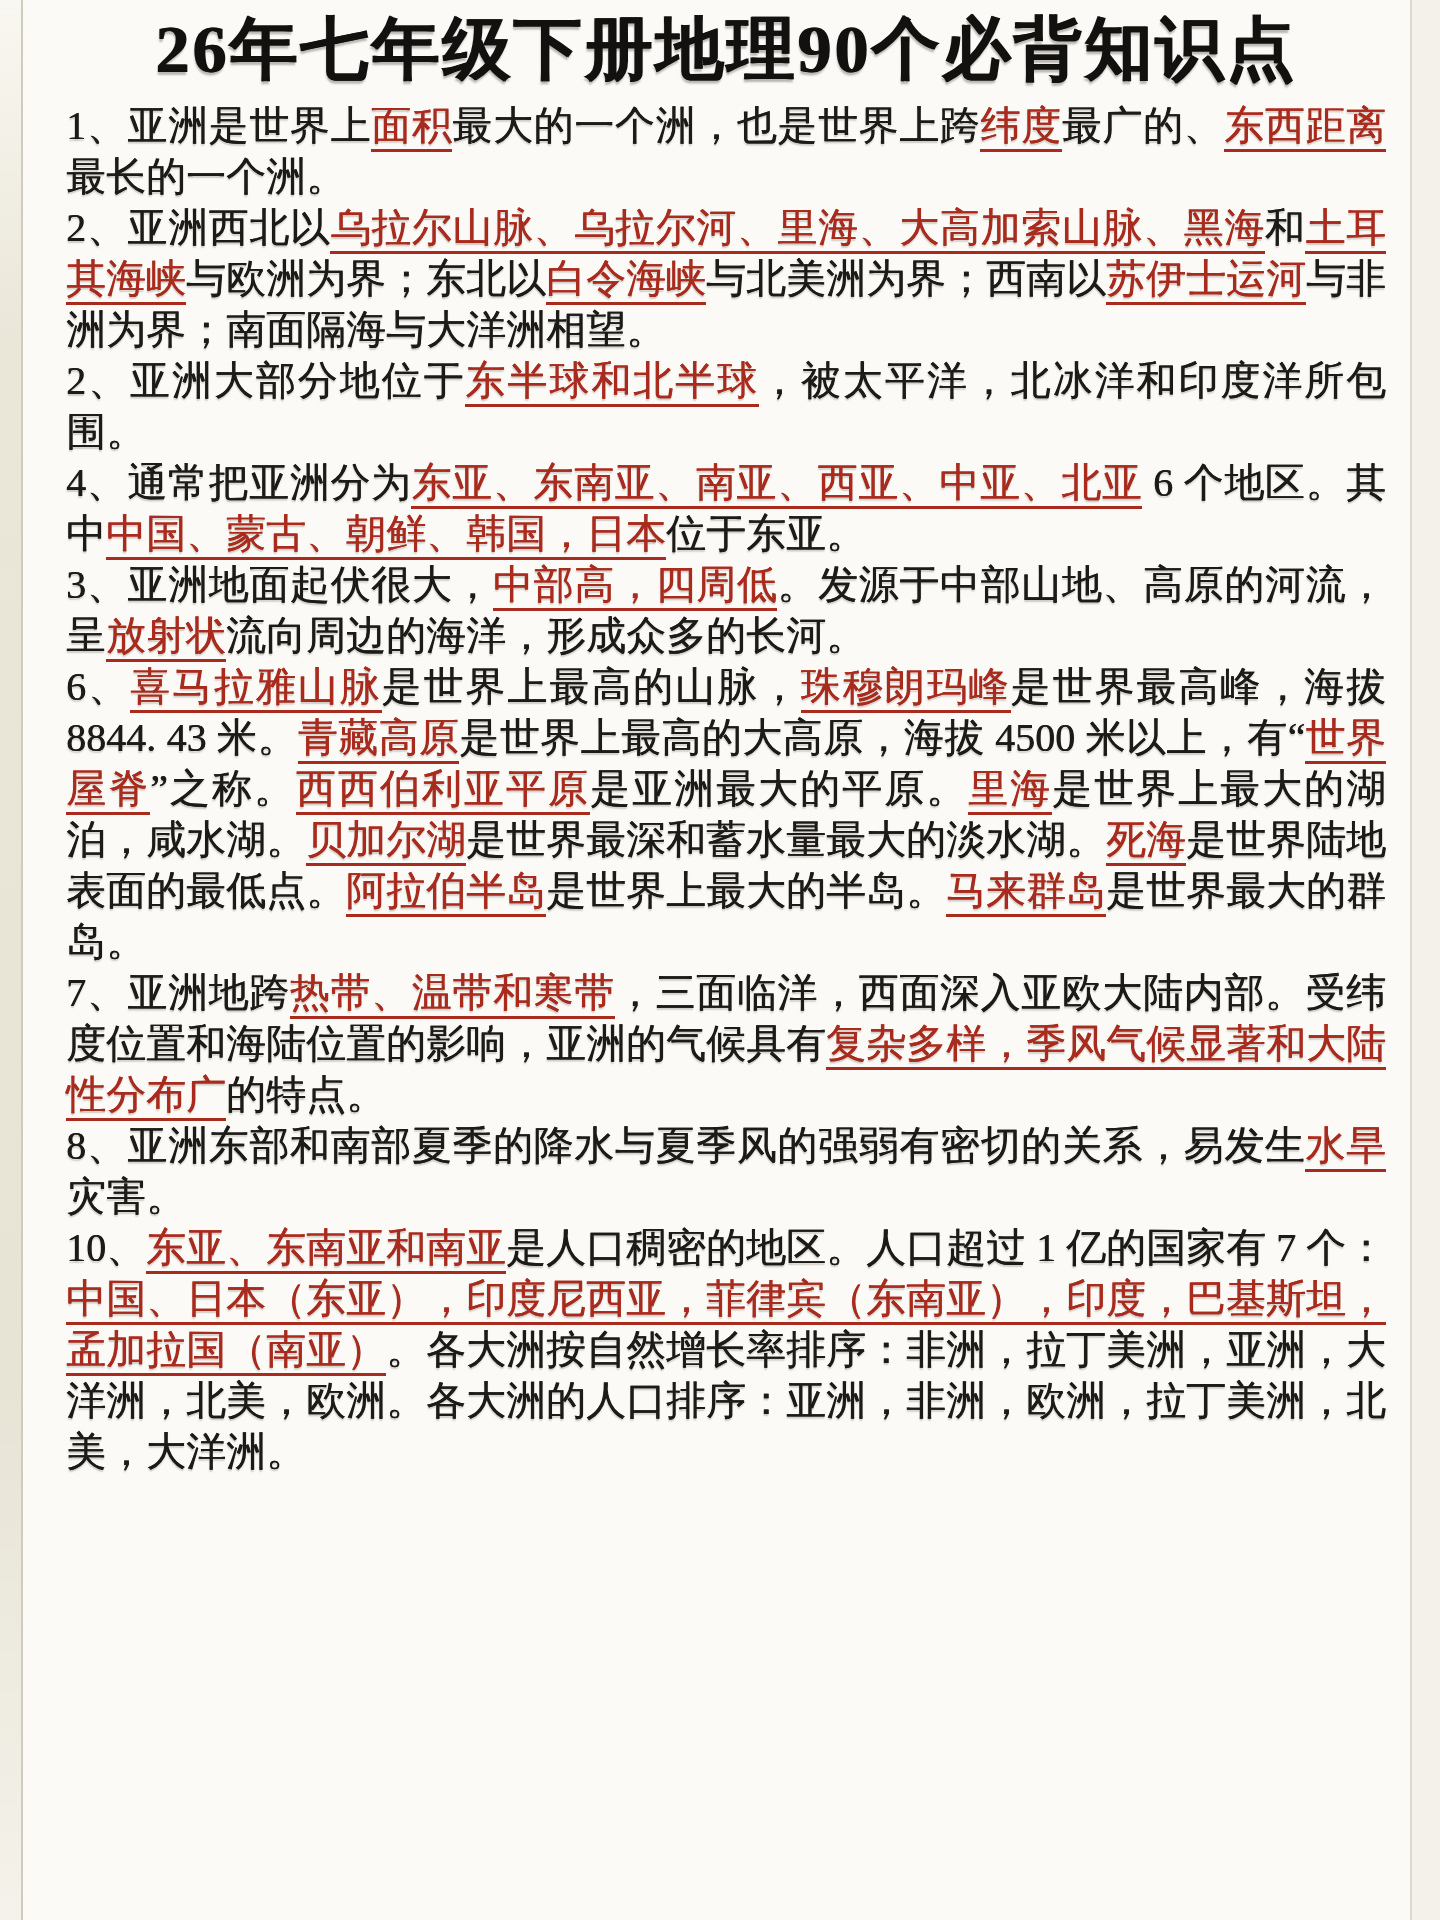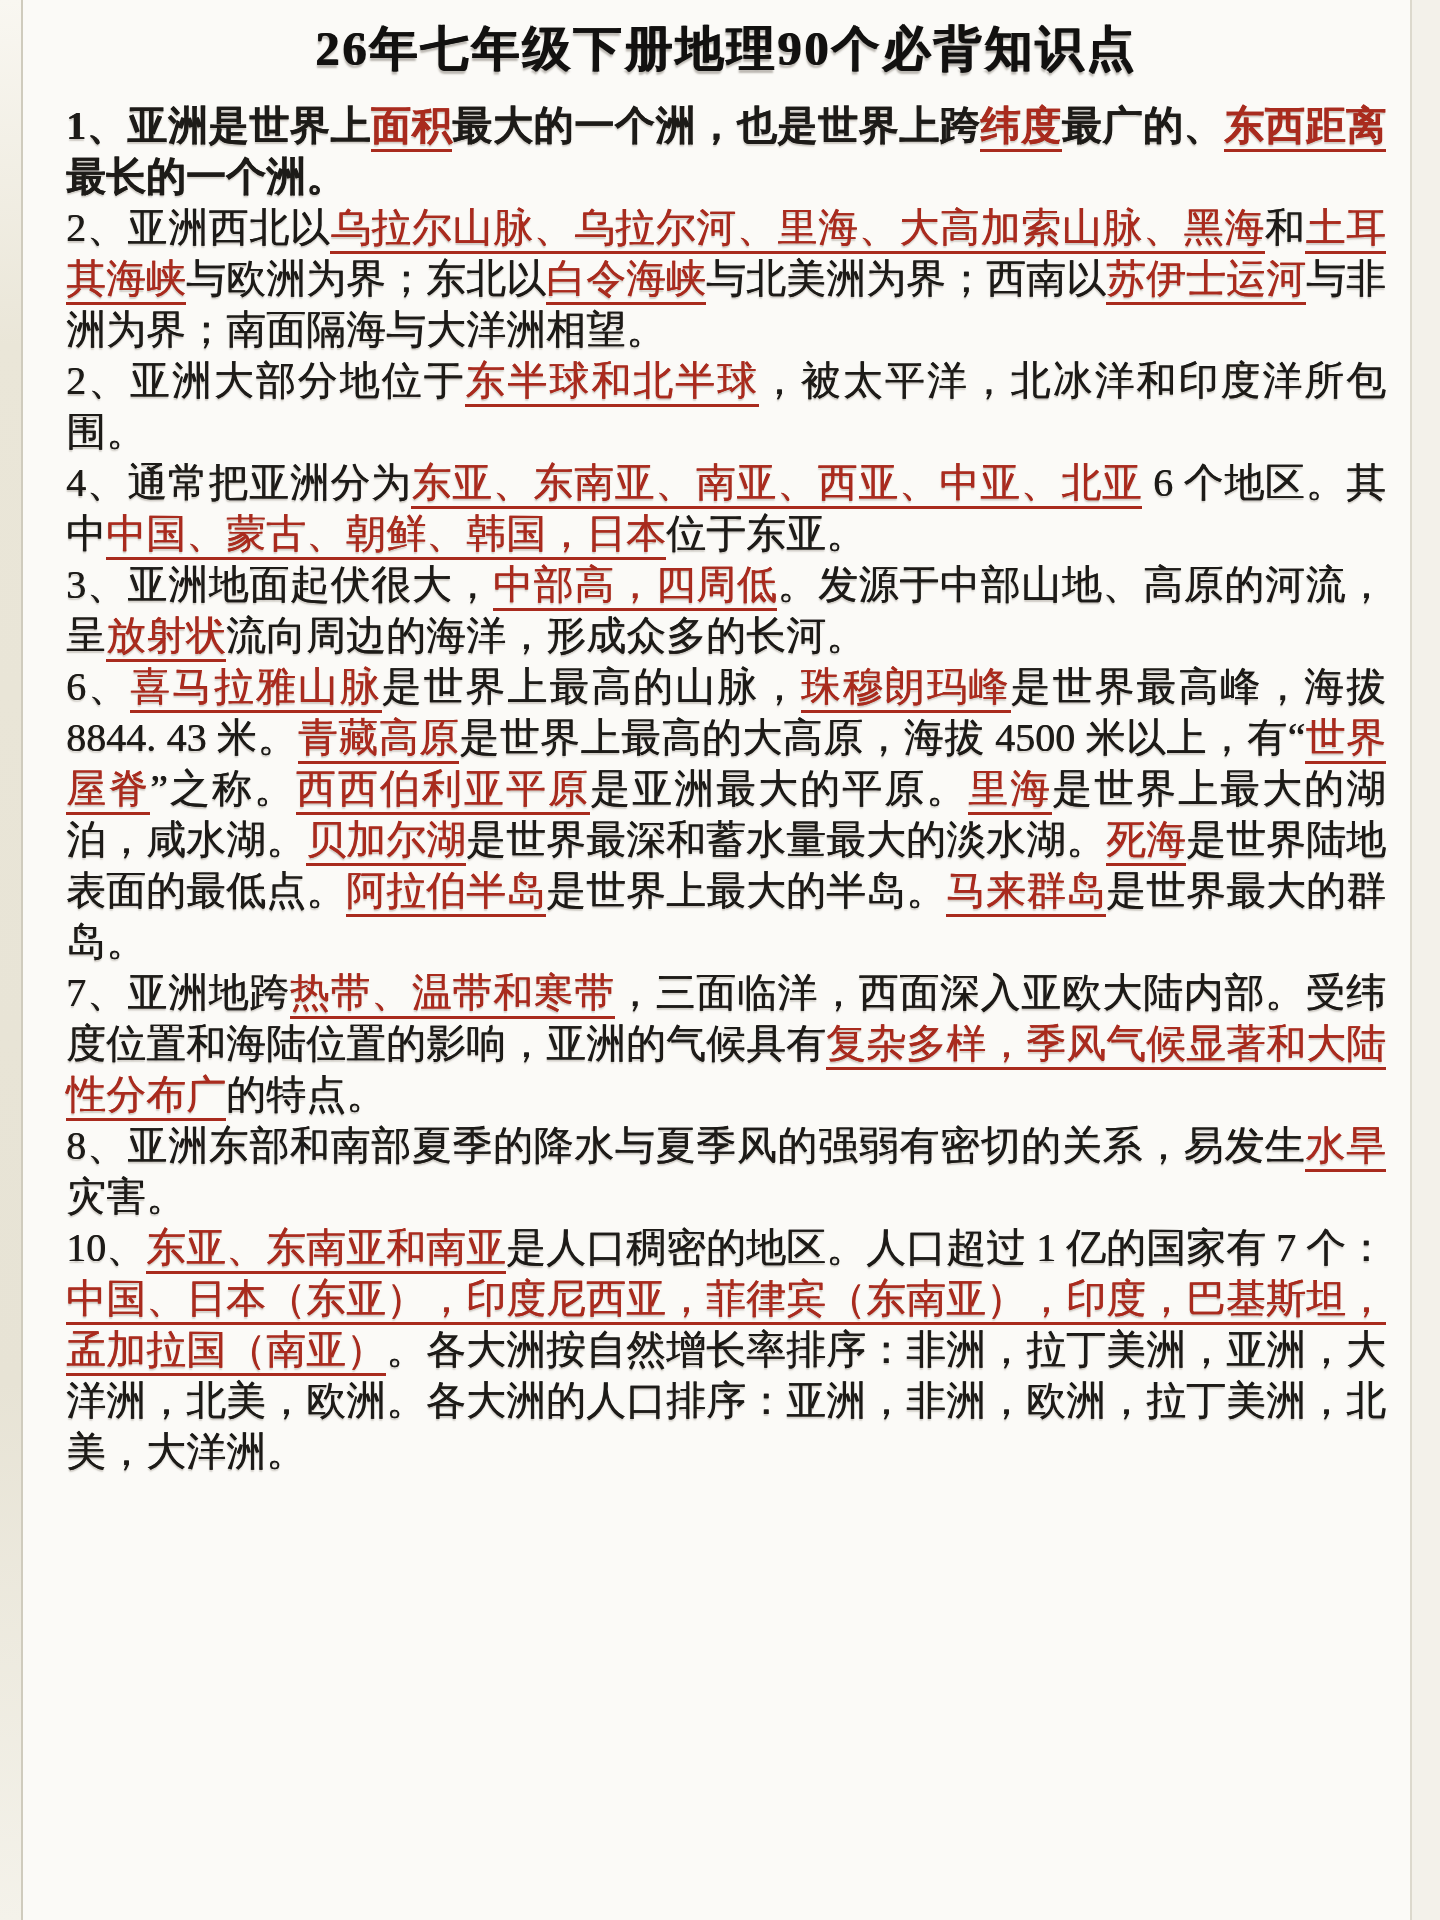--- a/index.html
+++ b/index.html
@@ -22,37 +22,37 @@
   .edge-right {
     position: absolute; right: 0; top: 0; bottom: 0; width: 30px;
     background: #f3f1ea;
     border-left: 2px solid #dcd9cd;
   }
   .content-wrap {
     position: absolute;
     left: 66px; right: 54px; top: 10px;
   }
   .title {
-    font-size: 48px;
+    font-size: 68px;
     line-height: 78px;
     font-weight: 900;
     text-align: center;
     color: #121110;
     letter-spacing: 3px;
     margin-bottom: 12px;
     text-shadow: 1.2px 0 0 currentColor, 0 2.5px 2px rgba(70,60,50,0.35);
   }
   .point {
     font-size: 40px;
     line-height: 51px;
     color: var(--ink, #1d1b18);
     text-align: justify;
     text-shadow: 0.5px 0 0 currentColor, 0 2px 1.5px rgba(90,80,65,0.28);
   }
-  .point:first-child { margin-top: 7px; font-weight: bold; }
+  .point:first-child { margin-top: 7px; }
   .hl {
     color: var(--red, #a92b1e);
     border-bottom: 3px solid currentColor;
     padding-bottom: 1px;
   }
 </style>
 </head>
 <body>
 
 <div class="page">

